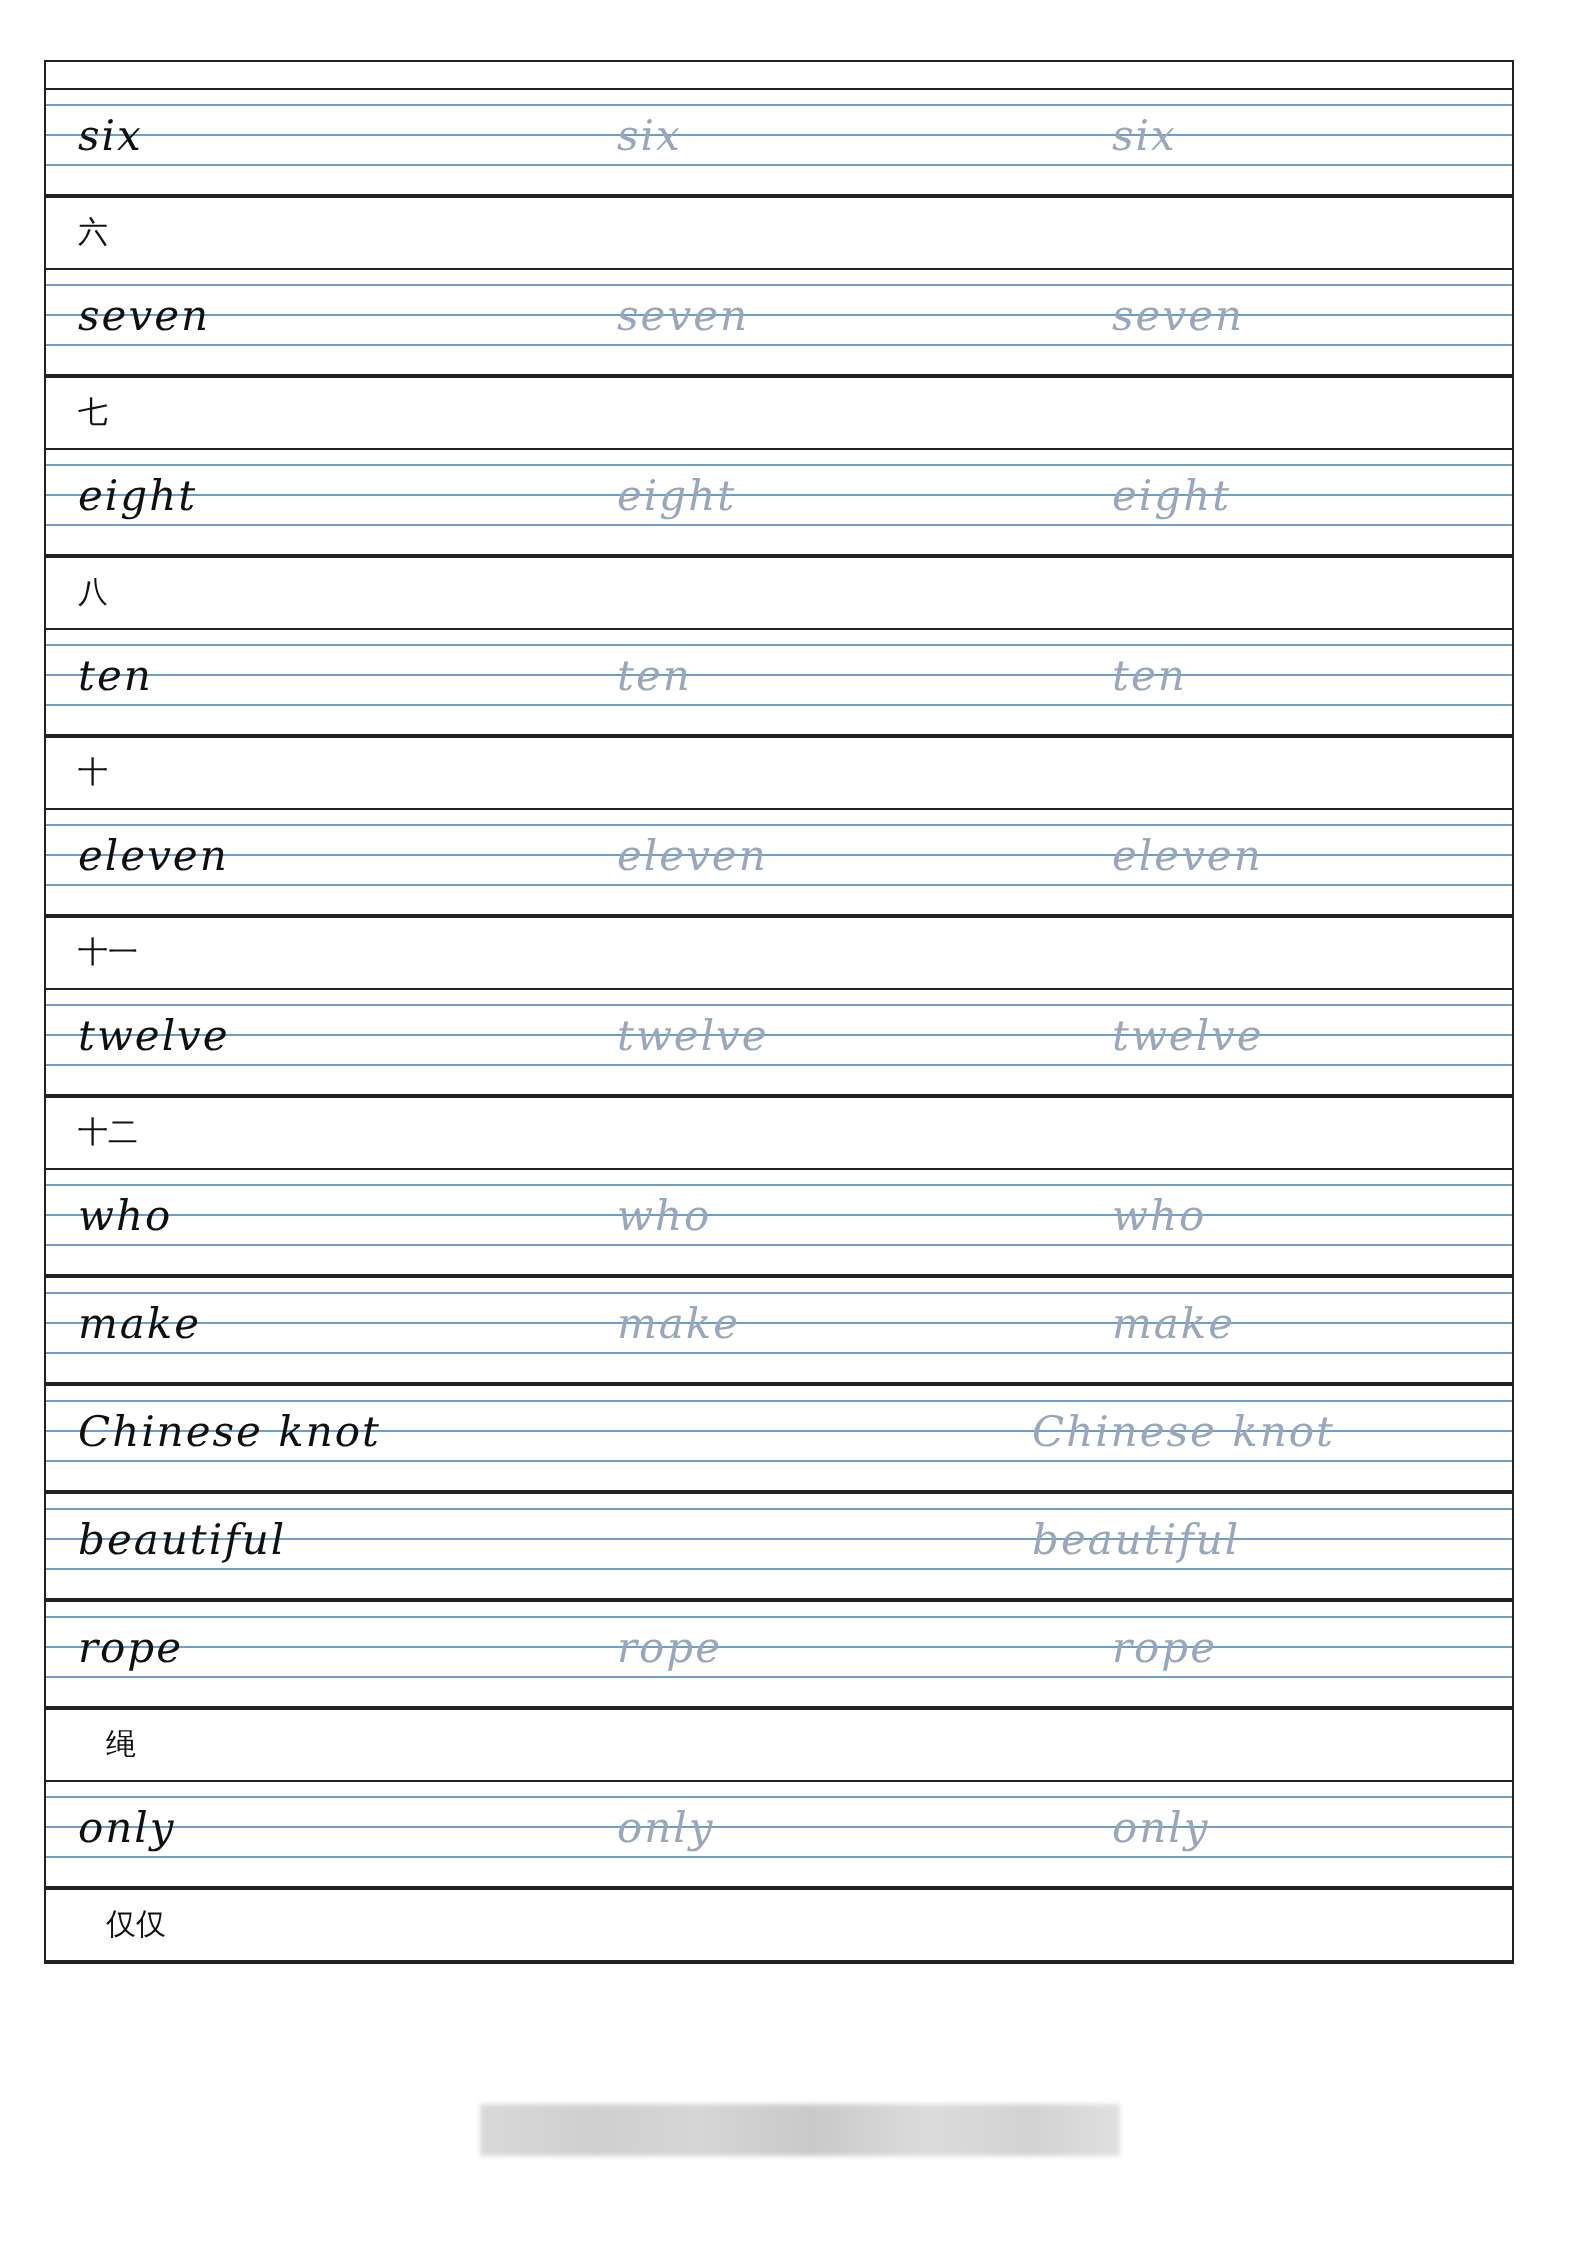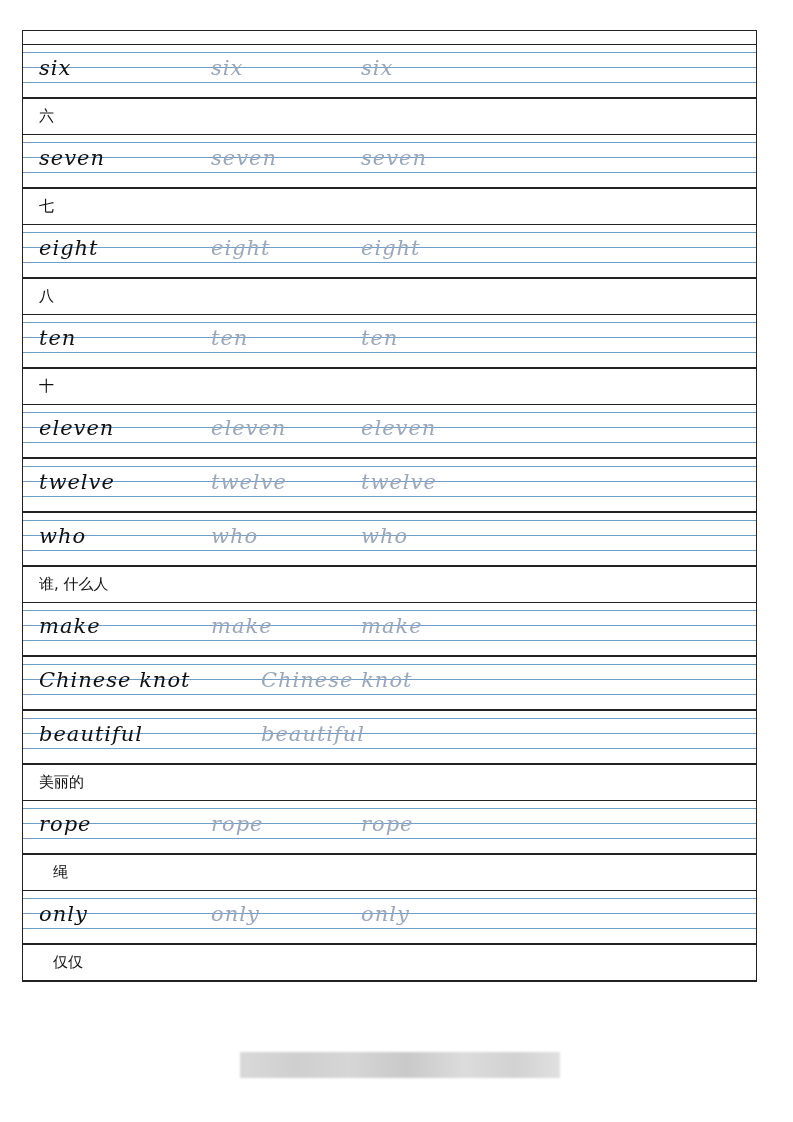--- a/index.html
+++ b/index.html
@@ -43,20 +43,21 @@
   .rule.r1 { top: 7px; }
   .rule.r2 { top: 22px; }
   .rule.r3 { top: 37px; border-top: 1px solid #6d9ec9; }
   .rule.r4 { top: 52px; border-top: 1px solid #222; }
 
   .slots {
     position: absolute;
     left: 0; right: 0; top: 0; bottom: 0;
     display: flex;
     align-items: center;
+    justify-content: space-between;
   }
   .slot {
     position: relative;
     height: 100%;
     display: flex;
     align-items: center;
   }
   .slot .txt {
     position: relative;
     top: -4px;
@@ -196,55 +197,56 @@
             <span class="txt">eleven</span>
           </div>
           <div class="slot s2">
             <span class="txt">eleven</span>
           </div>
           <div class="slot s3">
             <span class="txt">eleven</span>
           </div>
         </div>
       </div>
+      <div class="meaning-row">十一</div>
       <div class="word-row">
         <div class="rule r1"></div>
         <div class="rule r2"></div>
         <div class="rule r3"></div>
         <div class="rule r4"></div>
         <div class="slots">
           <div class="slot s1">
             <span class="txt">twelve</span>
           </div>
           <div class="slot s2">
             <span class="txt">twelve</span>
           </div>
           <div class="slot s3">
             <span class="txt">twelve</span>
           </div>
         </div>
       </div>
+      <div class="meaning-row">十二</div>
       <div class="word-row">
         <div class="rule r1"></div>
         <div class="rule r2"></div>
         <div class="rule r3"></div>
         <div class="rule r4"></div>
         <div class="slots">
           <div class="slot s1">
             <span class="txt">who</span>
           </div>
           <div class="slot s2">
             <span class="txt">who</span>
           </div>
           <div class="slot s3">
             <span class="txt">who</span>
           </div>
         </div>
       </div>
-      <div class="meaning-row">谁, 什么人</div>
       <div class="word-row">
         <div class="rule r1"></div>
         <div class="rule r2"></div>
         <div class="rule r3"></div>
         <div class="rule r4"></div>
         <div class="slots">
           <div class="slot s1">
             <span class="txt">make</span>
           </div>
           <div class="slot s2">
@@ -276,21 +278,20 @@
         <div class="rule r4"></div>
         <div class="slots">
           <div class="slot s1">
             <span class="txt">beautiful</span>
           </div>
           <div class="slot s2">
             <span class="txt">beautiful</span>
           </div>
         </div>
       </div>
-      <div class="meaning-row">美丽的</div>
       <div class="word-row">
         <div class="rule r1"></div>
         <div class="rule r2"></div>
         <div class="rule r3"></div>
         <div class="rule r4"></div>
         <div class="slots">
           <div class="slot s1">
             <span class="txt">rope</span>
           </div>
           <div class="slot s2">

